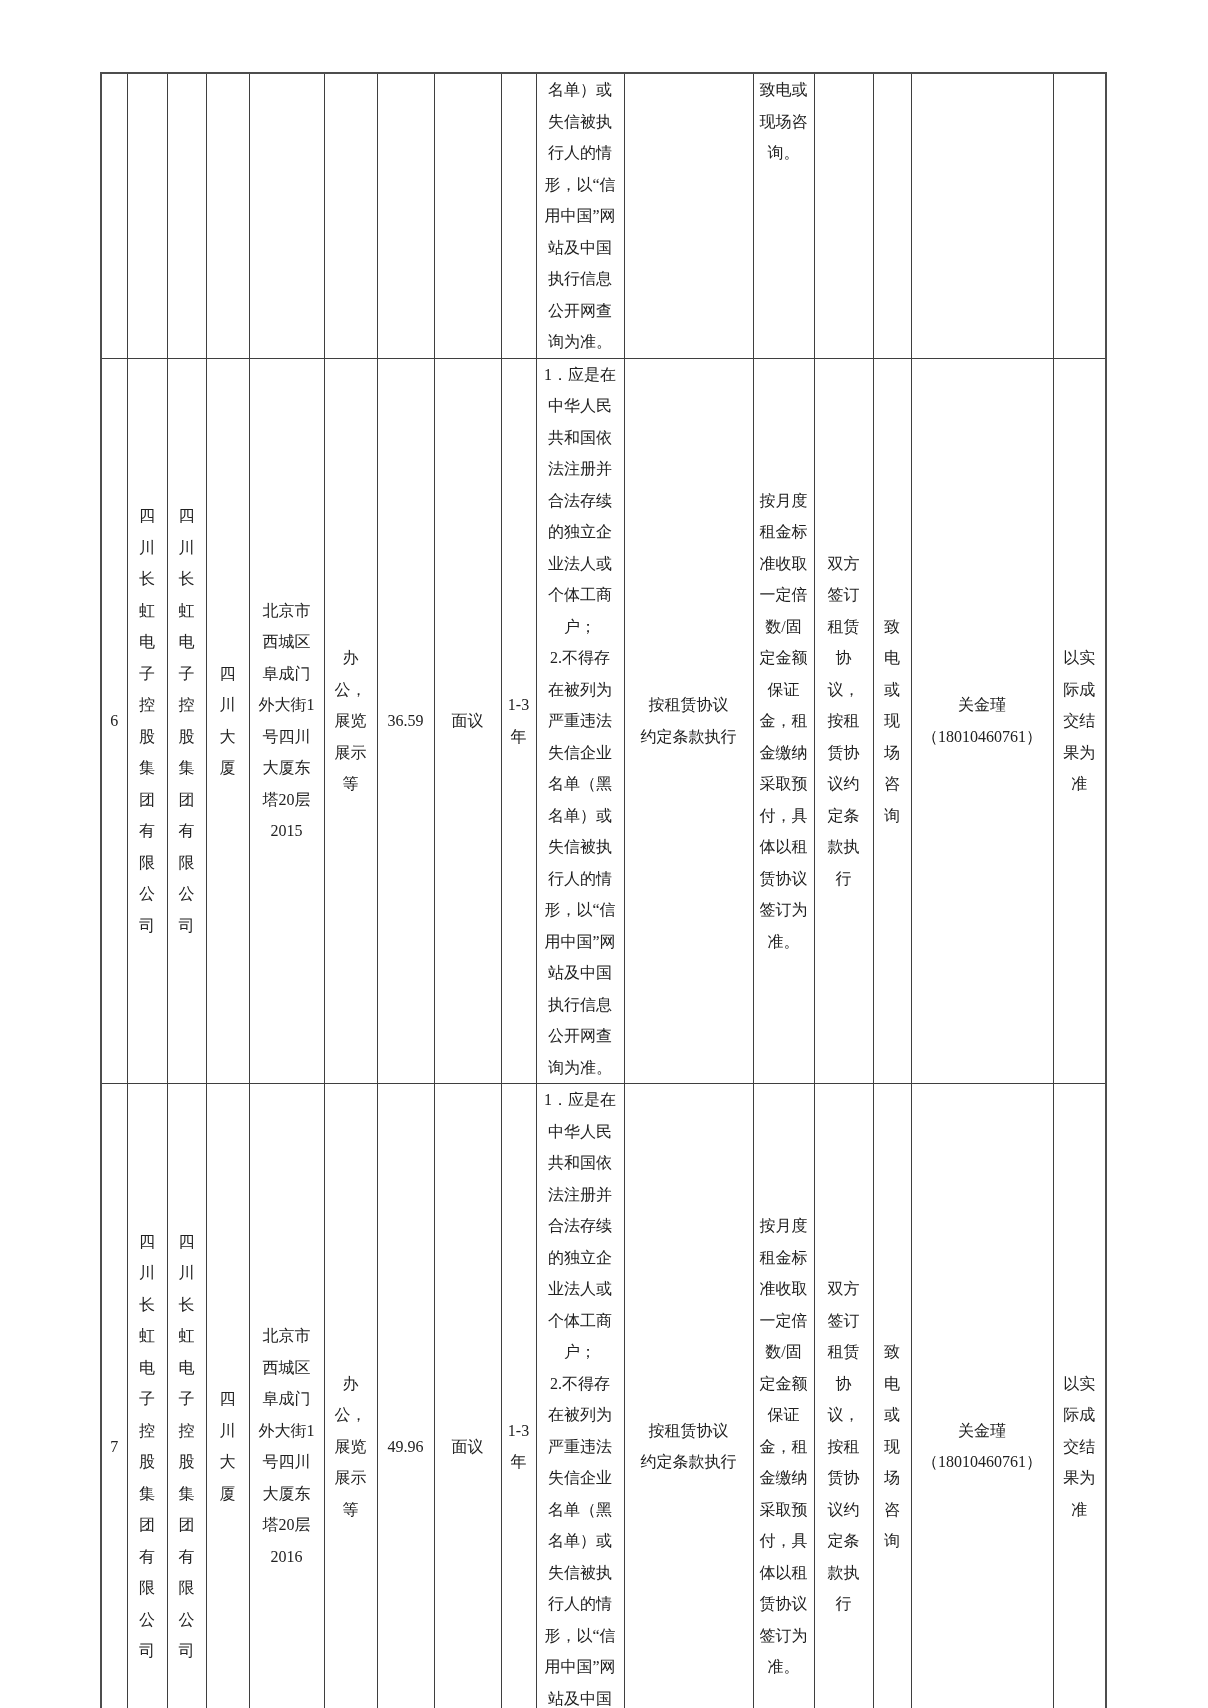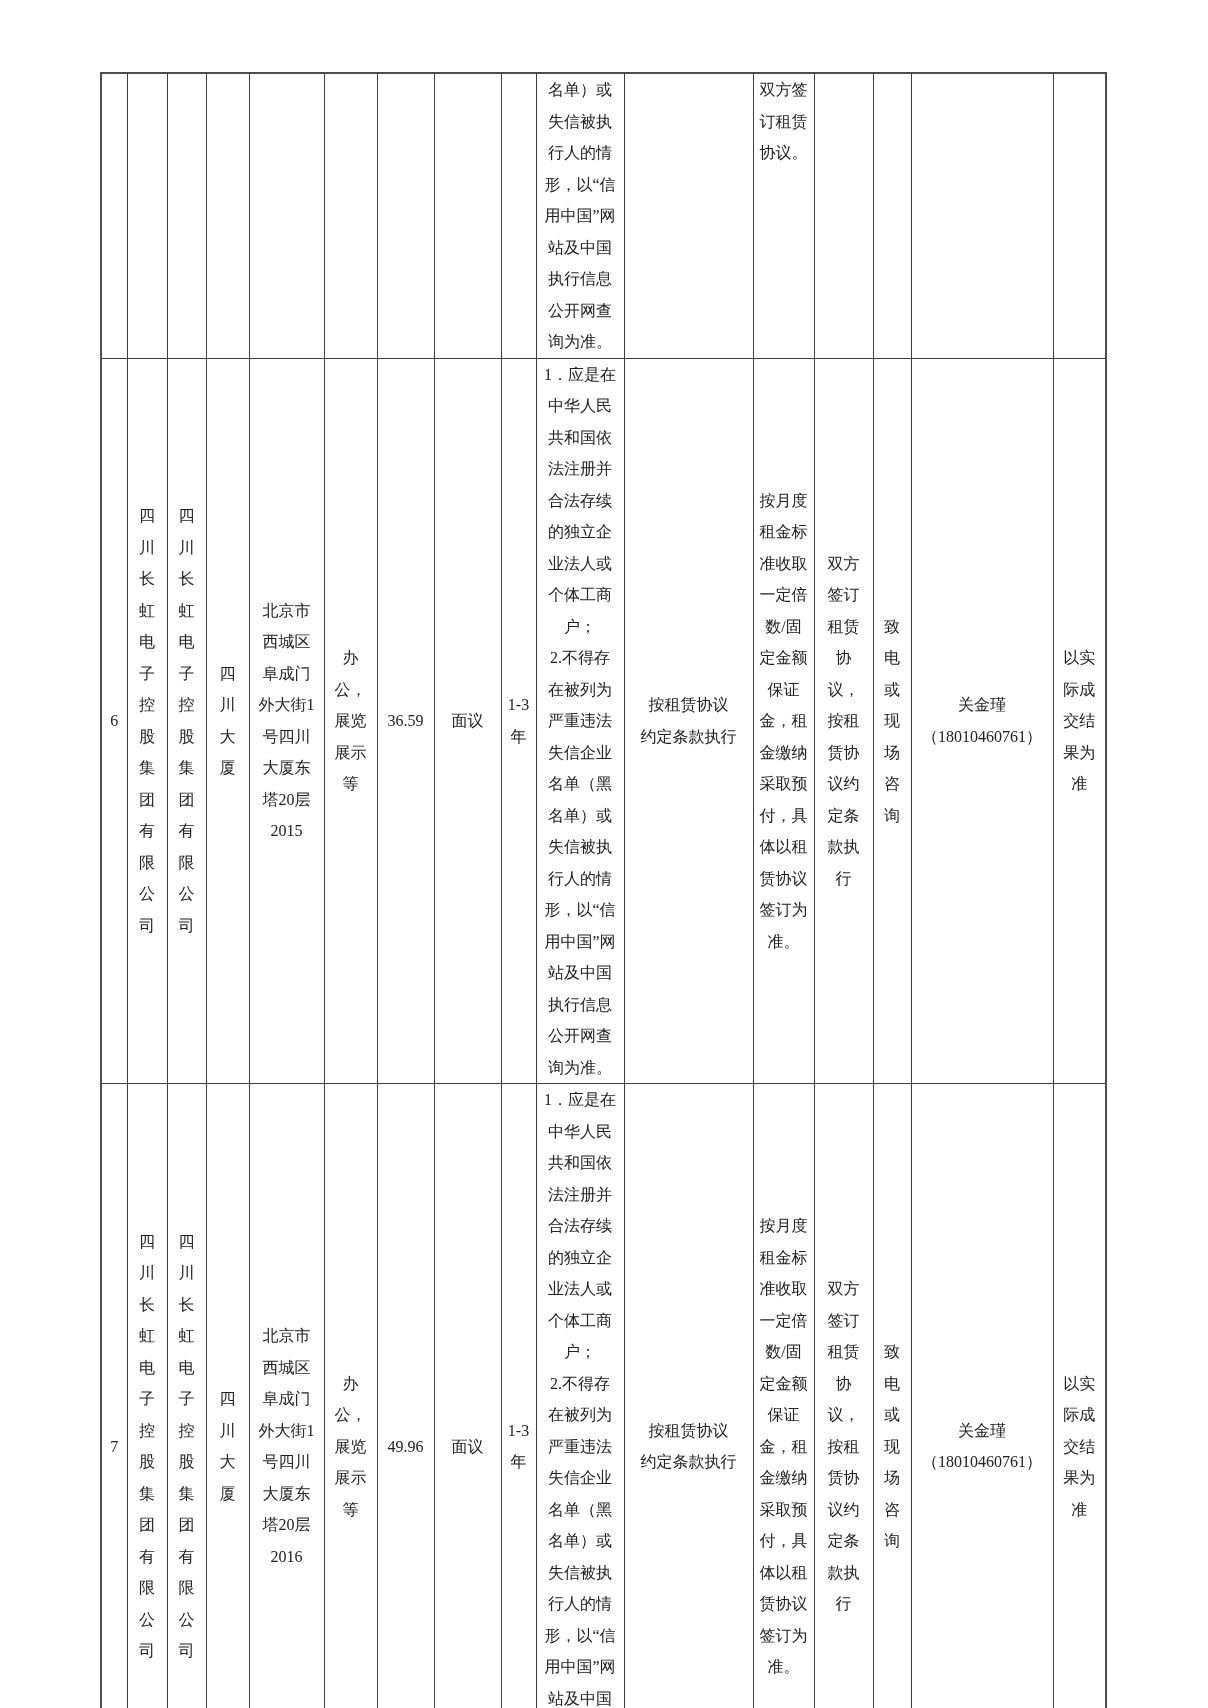--- a/index.html
+++ b/index.html
@@ -68,21 +68,21 @@
     <td></td>
     <td></td>
     <td></td>
     <td></td>
     <td></td>
     <td></td>
     <td></td>
     <td></td>
     <td class="vtop">名单）或失信被执行人的情形，以“信用中国”网站及中国执行信息公开网查询为准。</td>
     <td></td>
-    <td class="vtop">双方签订租赁协议。</td>
+    <td class="vtop">致电或现场咨询。</td>
     <td></td>
     <td></td>
     <td></td>
     <td></td>
   </tr>
 
   <tr class="r-main6">
     <td>6</td>
     <td>四川长虹电子控股集团有限公司</td>
     <td>四川长虹电子控股集团有限公司</td>

